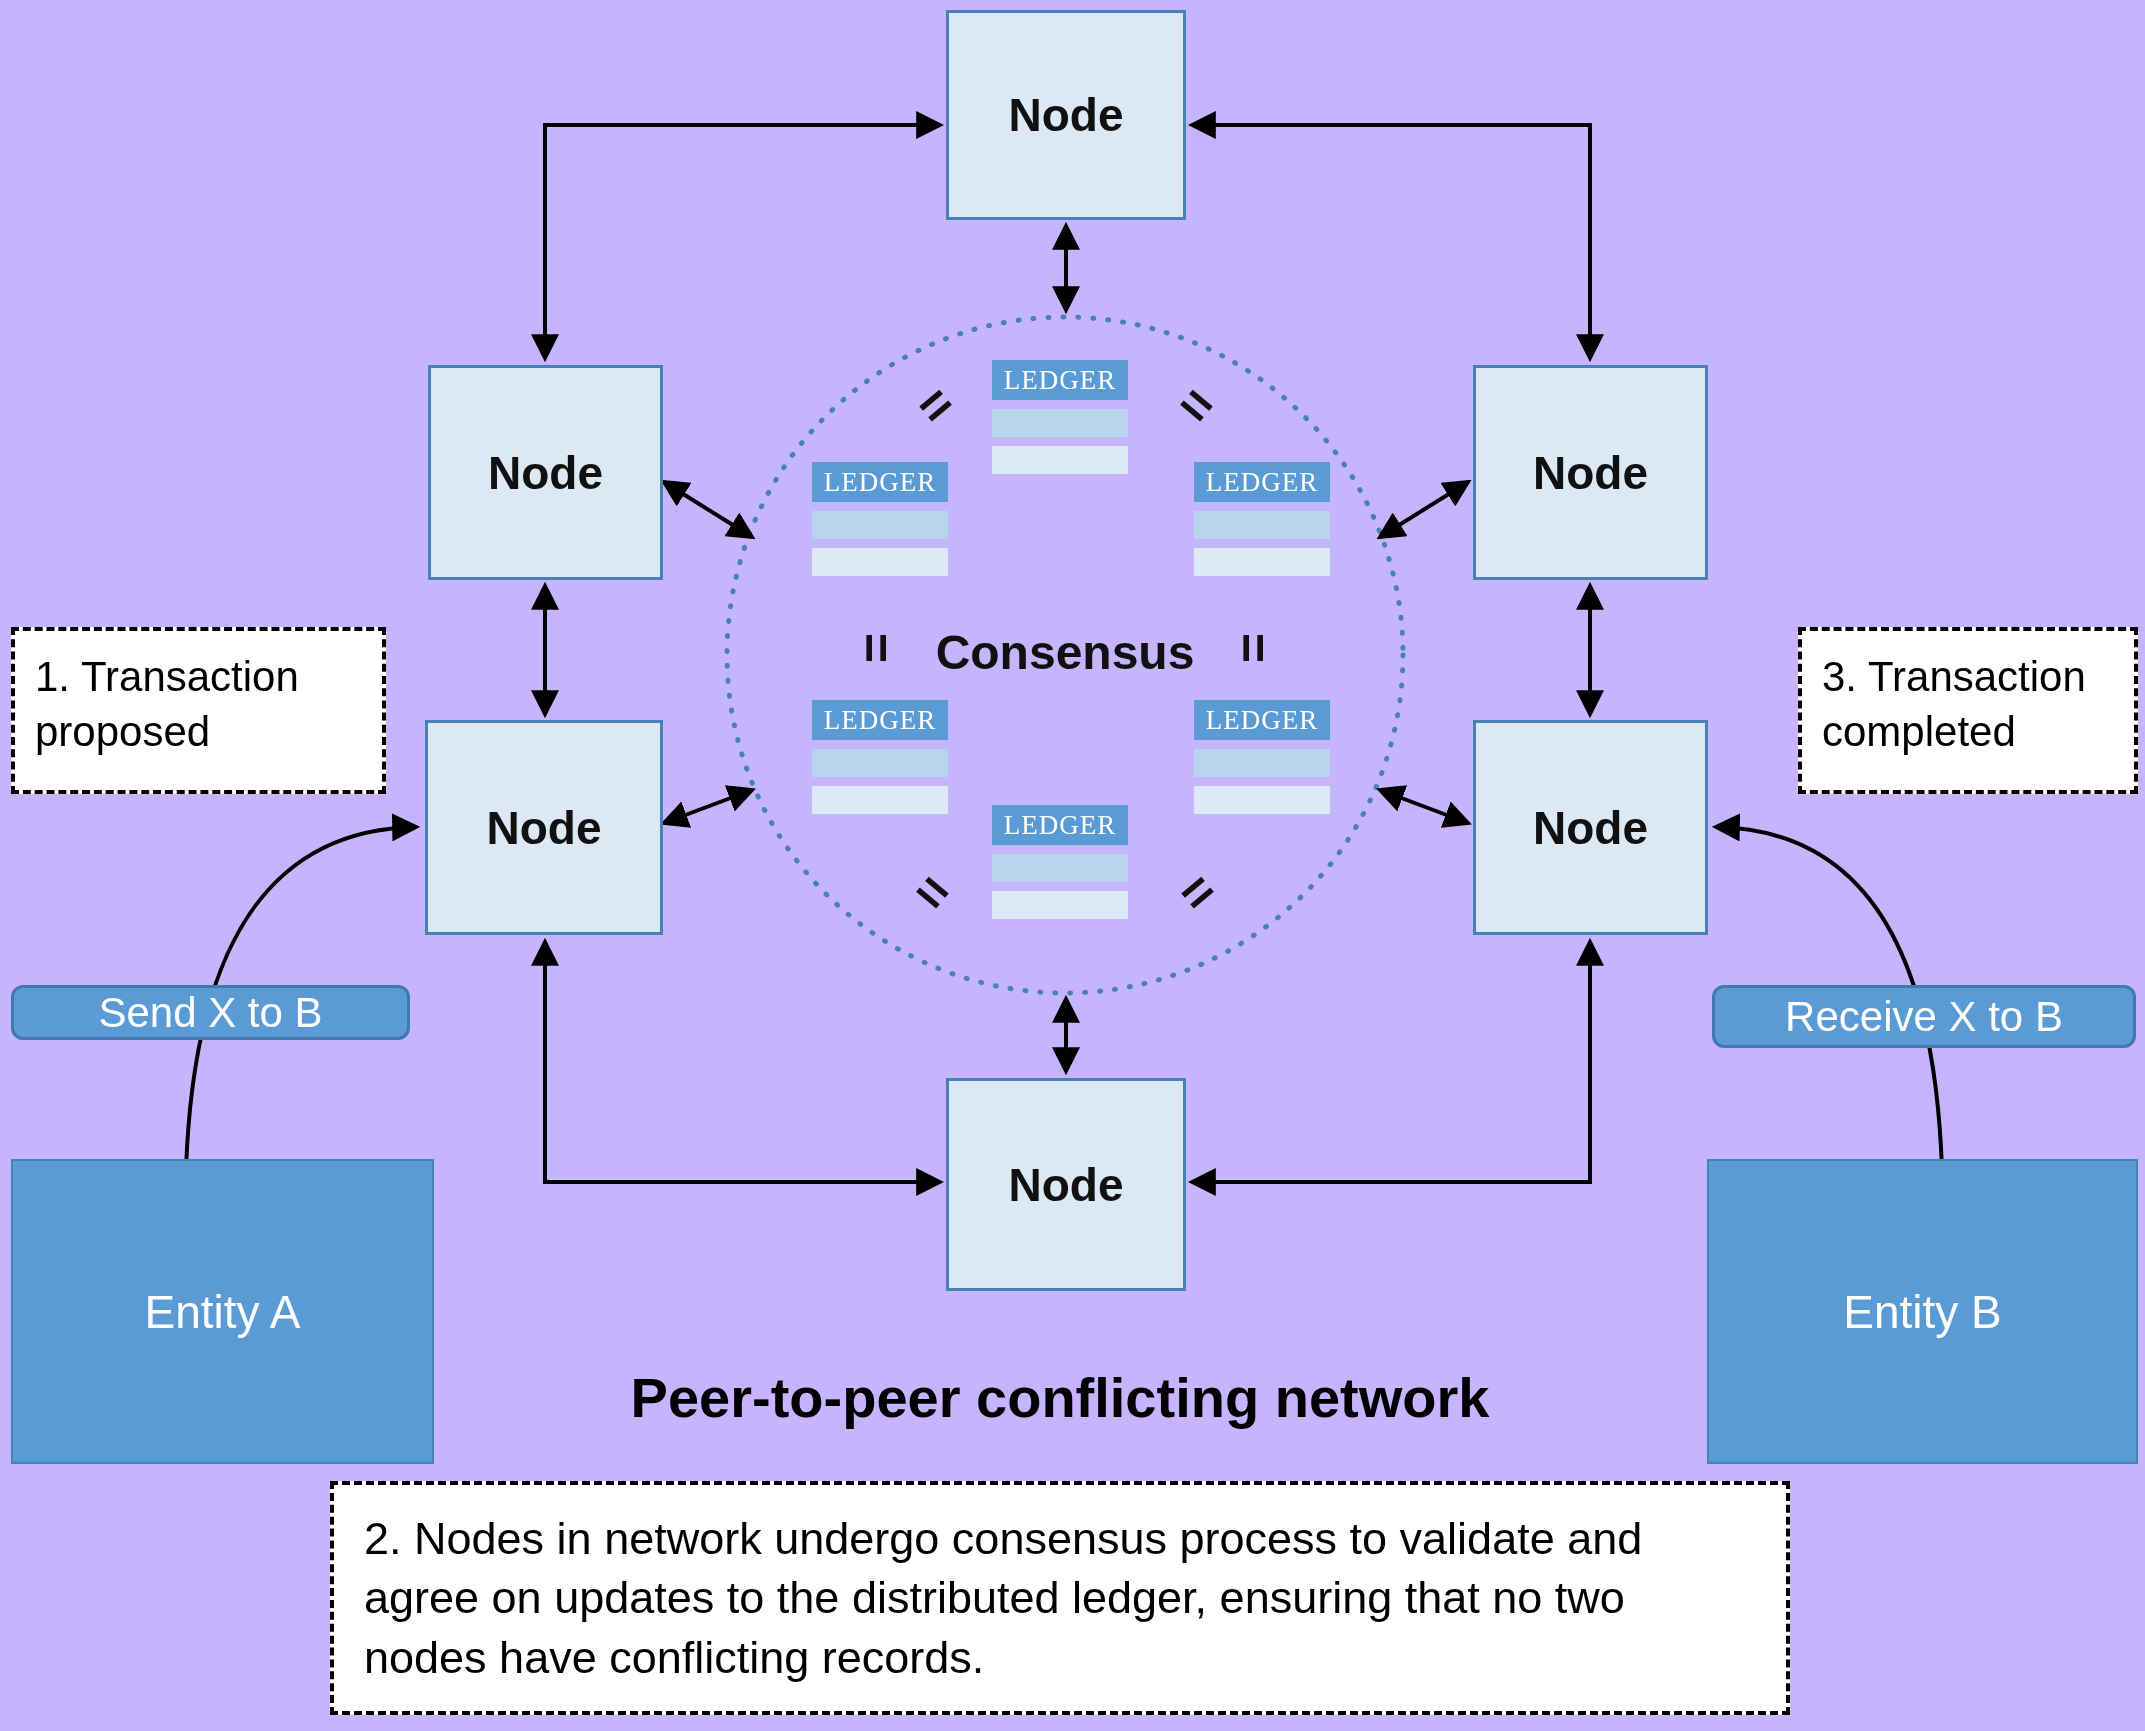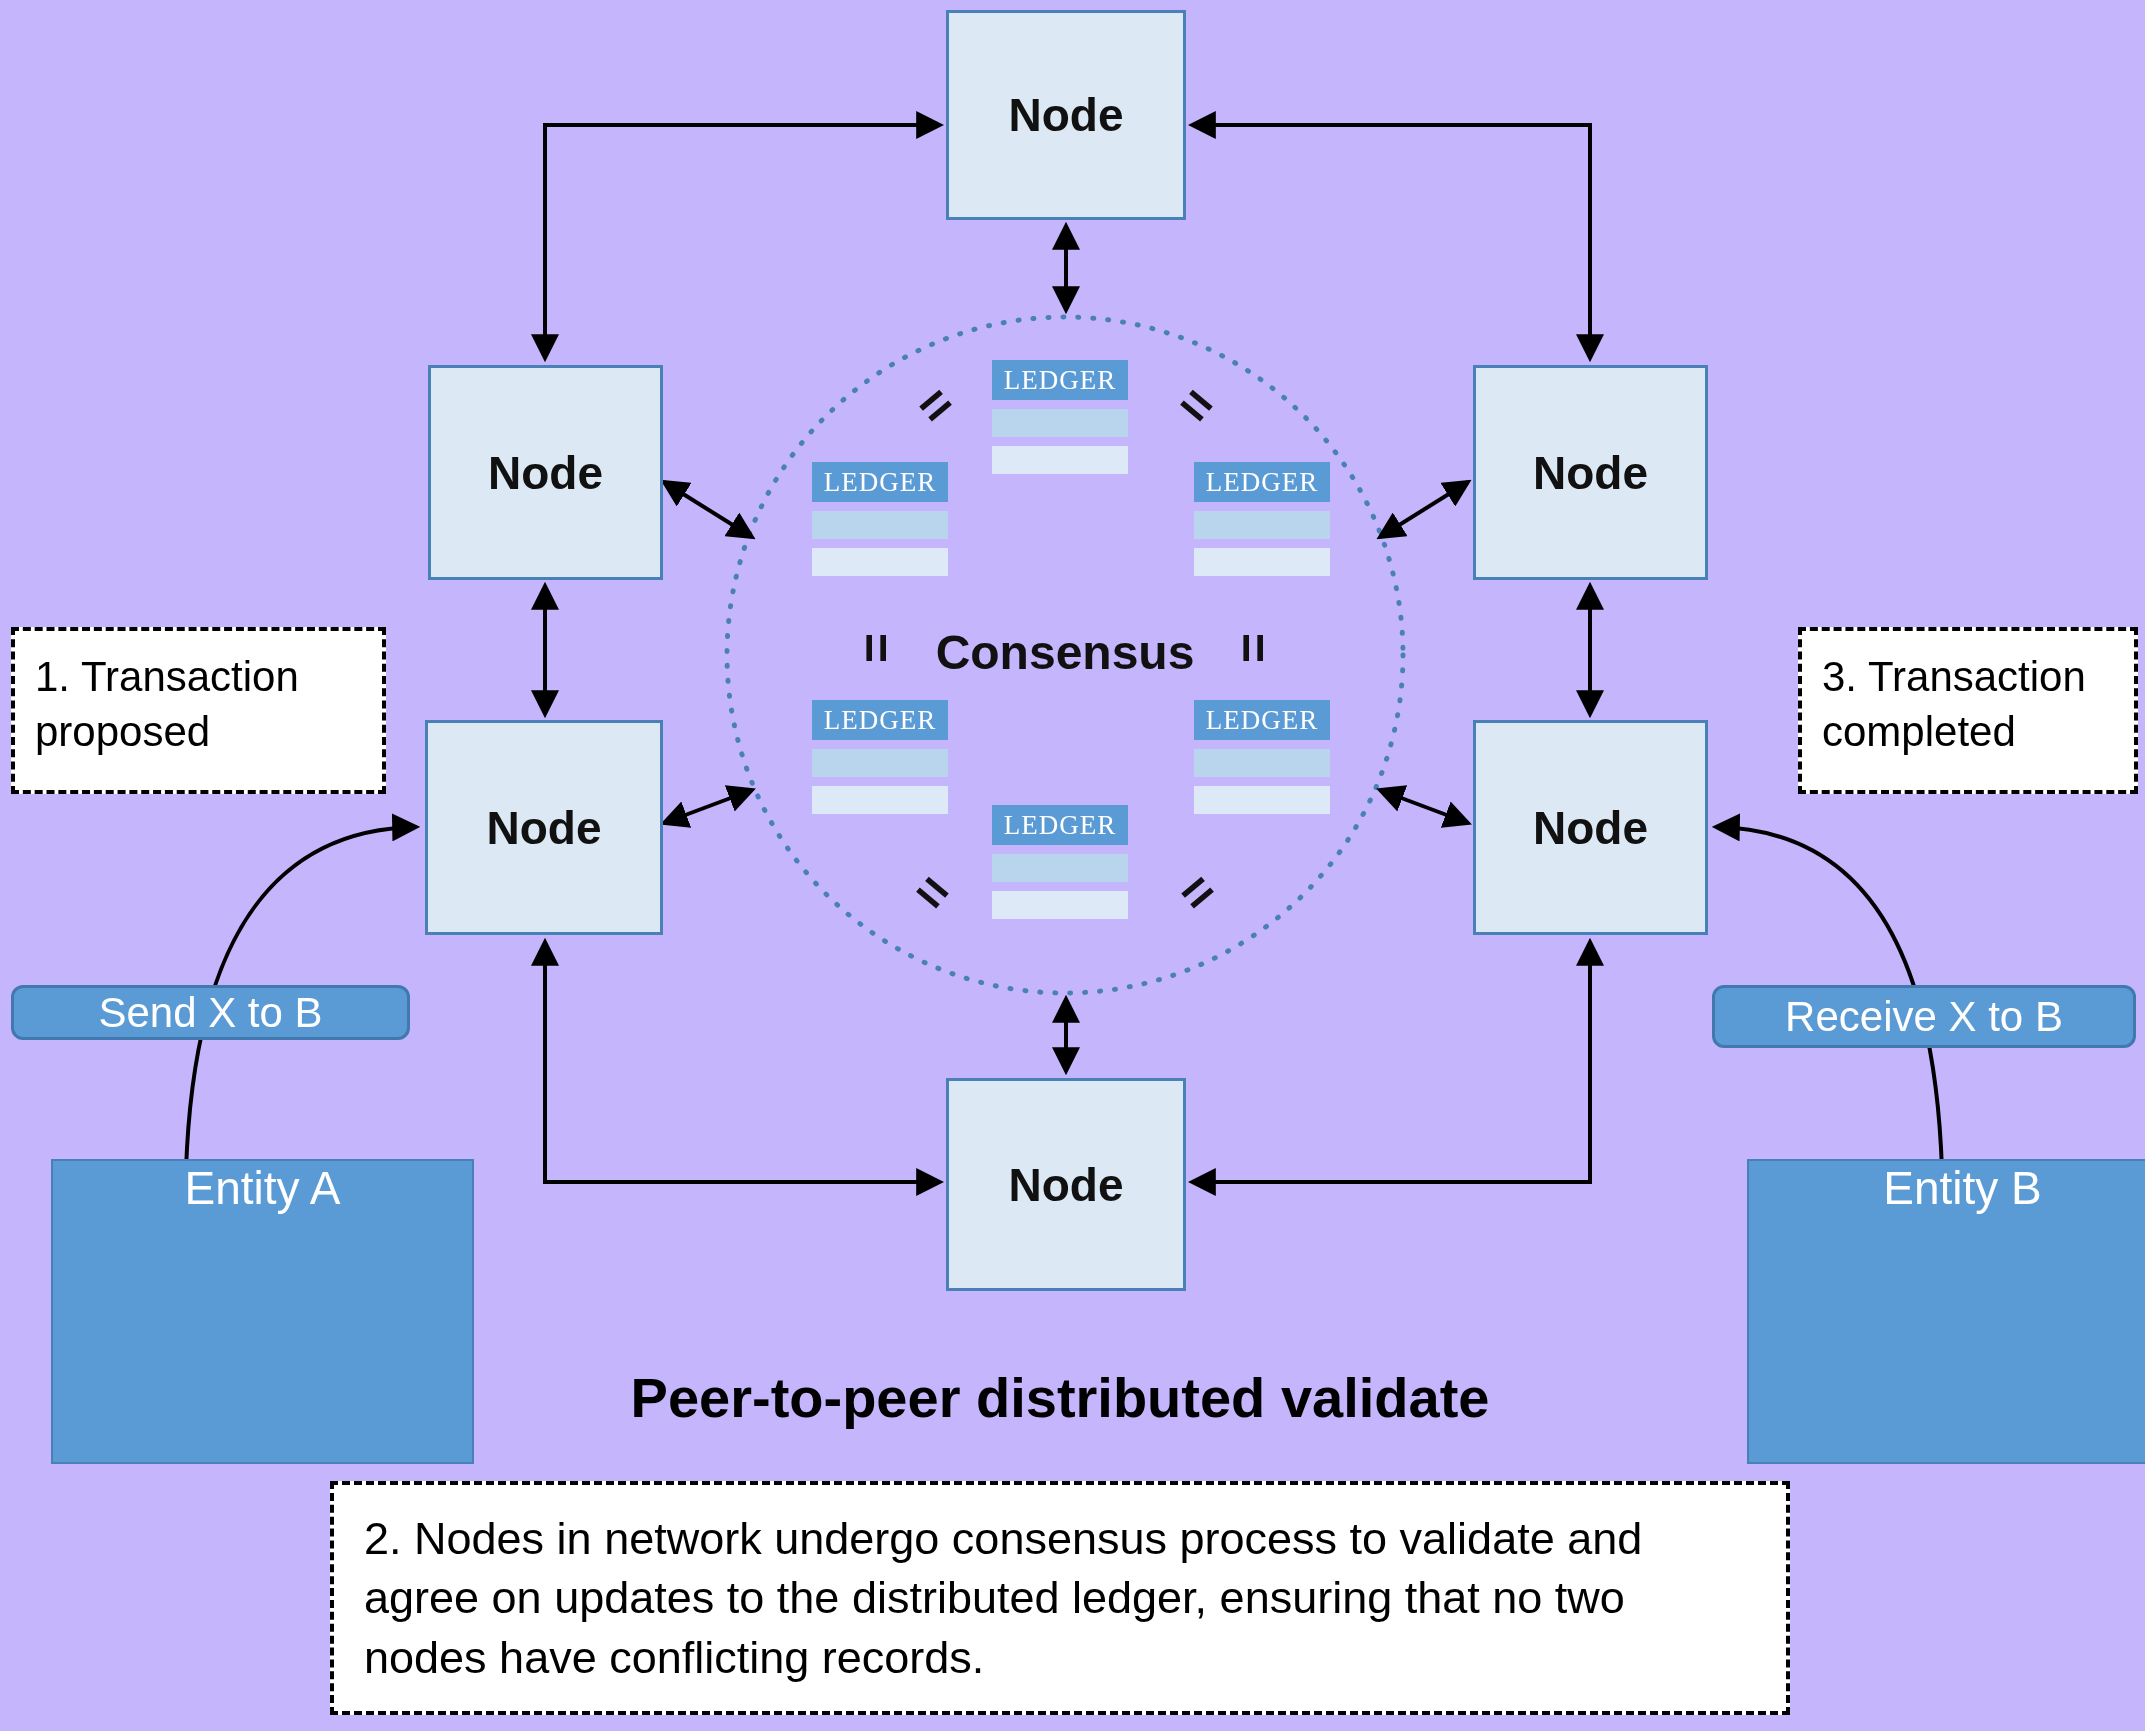--- a/index.html
+++ b/index.html
@@ -60,21 +60,21 @@
   .pill {
     position:absolute; background:#5b9bd5; border:3px solid #4178ad; border-radius:12px;
     color:#fff; display:flex; align-items:center; justify-content:center;
     font-size:42px; z-index:4;
   }
   #send-pill    { left:11px;   top:985px; width:399px; height:55px; }
   #receive-pill { left:1712px; top:985px; width:424px; height:63px; }
 
   .entity {
     position:absolute; background:#5b9bd5; border:2px solid #4a80b8; color:#fff;
-    display:flex; align-items:flex-start; justify-content:center; font-size:46px; z-index:3;margin-left:40px;
+    display:flex; align-items:center; justify-content:center; font-size:46px; z-index:3;
   }
   #entity-a { left:11px;   top:1159px; width:423px; height:305px; }
   #entity-b { left:1707px; top:1159px; width:431px; height:305px; }
 
   .diagram-title {
     position:absolute; left:520px; top:1365px; width:1080px; text-align:center;
     font-weight:bold; font-size:56px; color:#000; z-index:2;
   }
 </style>
 </head>
@@ -183,15 +183,15 @@
     <span>Receive X to B</span>
   </div>
 
   <div class="entity" id="entity-a">
     <span>Entity A</span>
   </div>
   <div class="entity" id="entity-b">
     <span>Entity B</span>
   </div>
 
-  <div class="diagram-title">Peer-to-peer distributed validate</div>
+  <div class="diagram-title">Peer-to-peer conflicting network</div>
 
 </div>
 
 </body></html>

